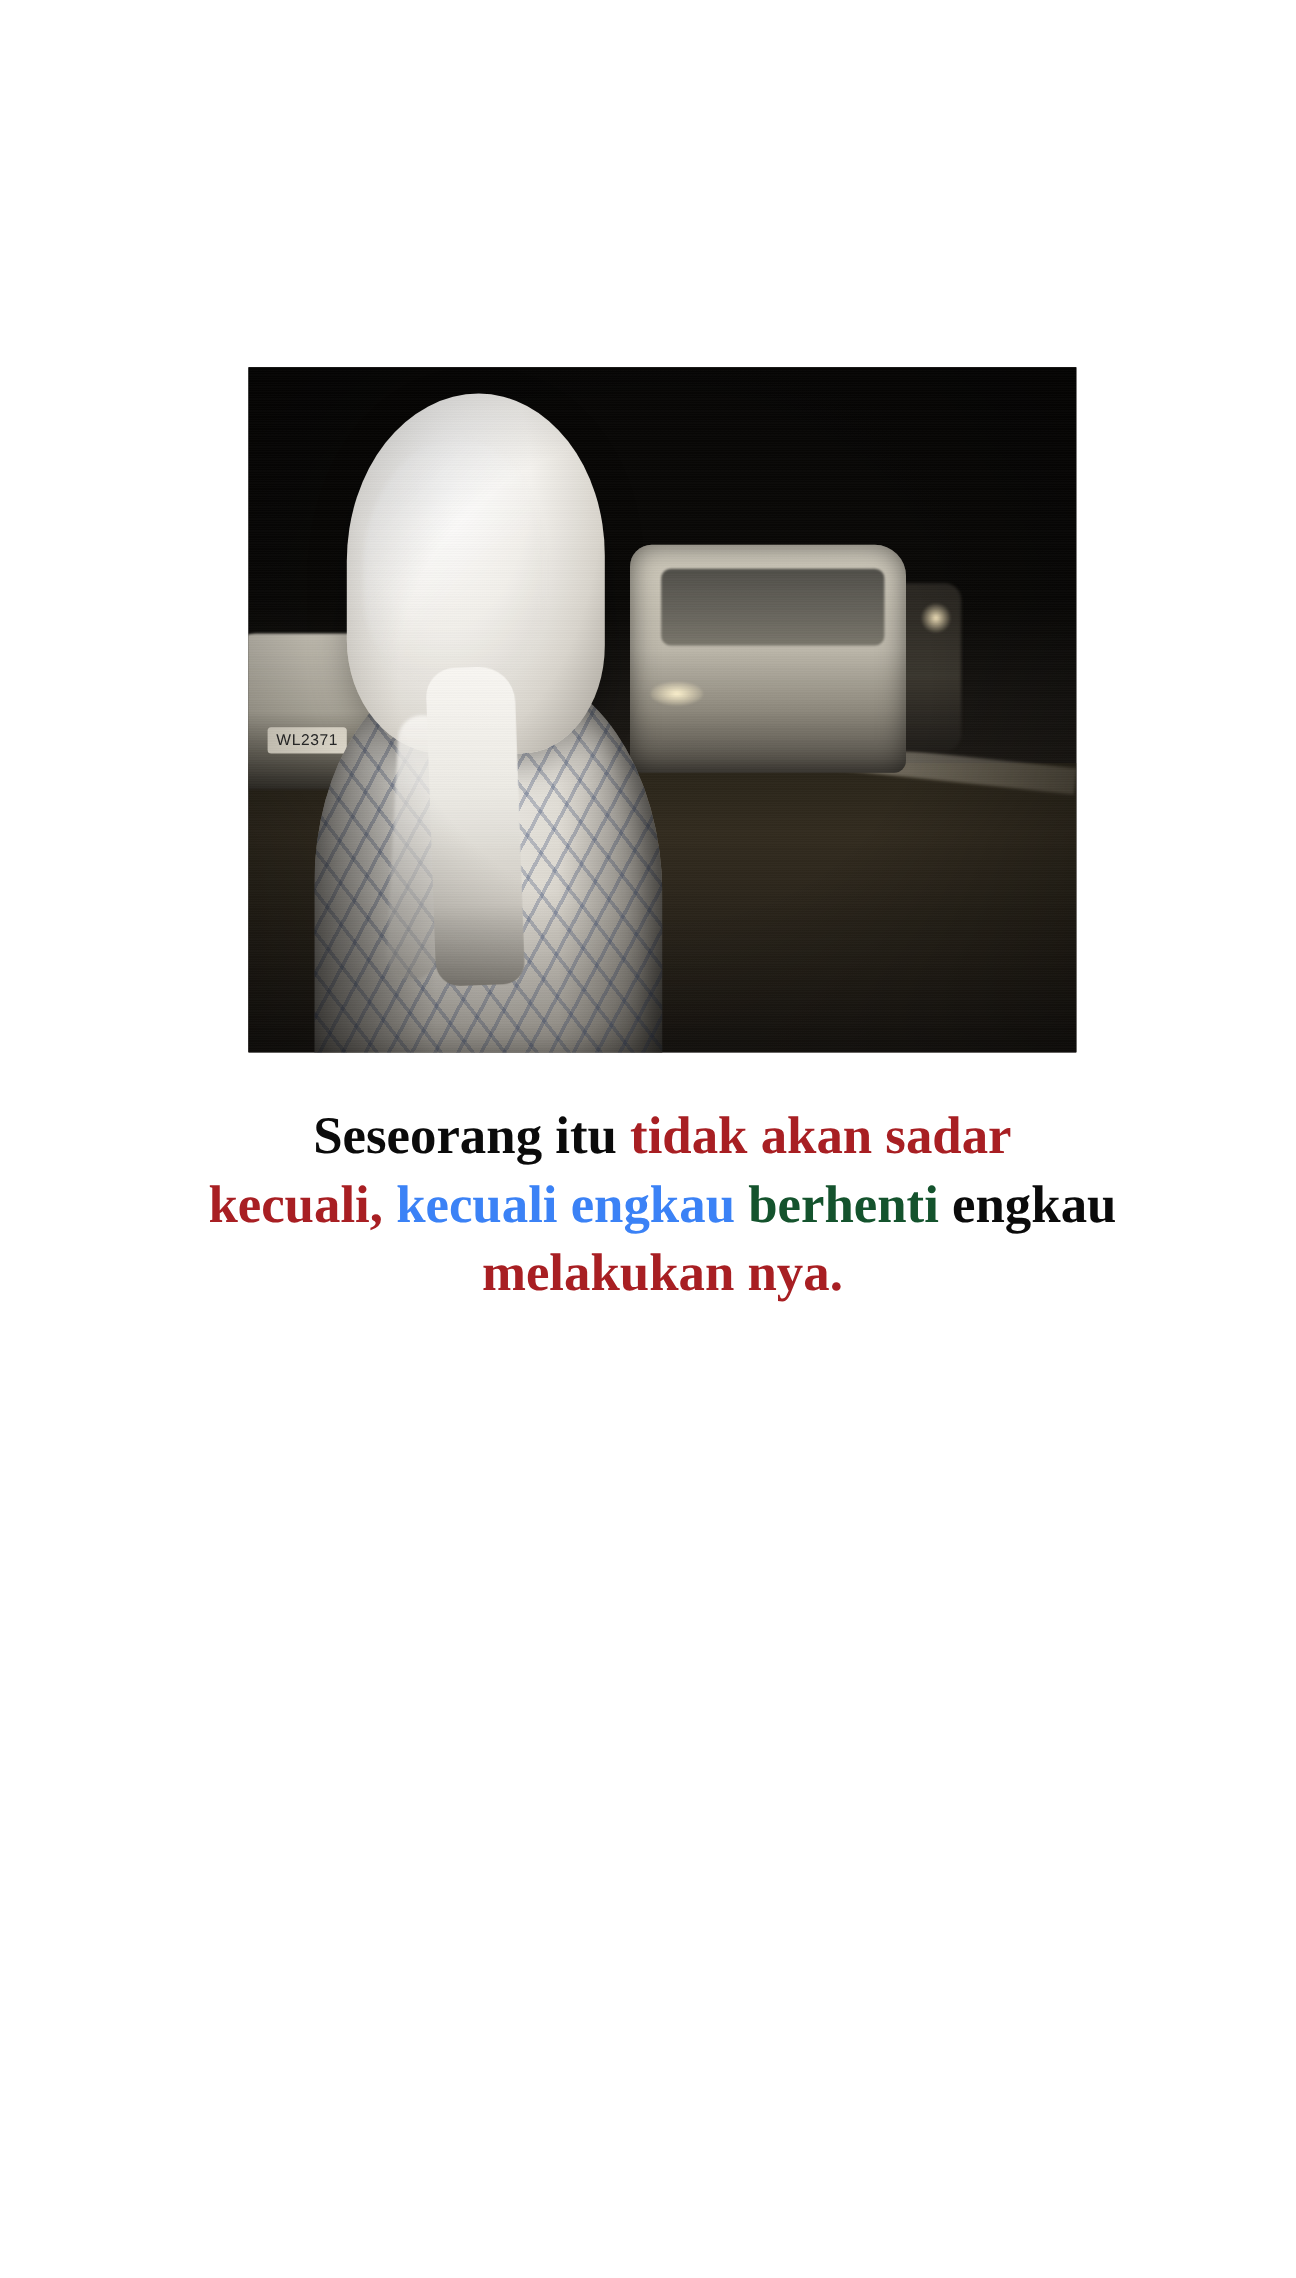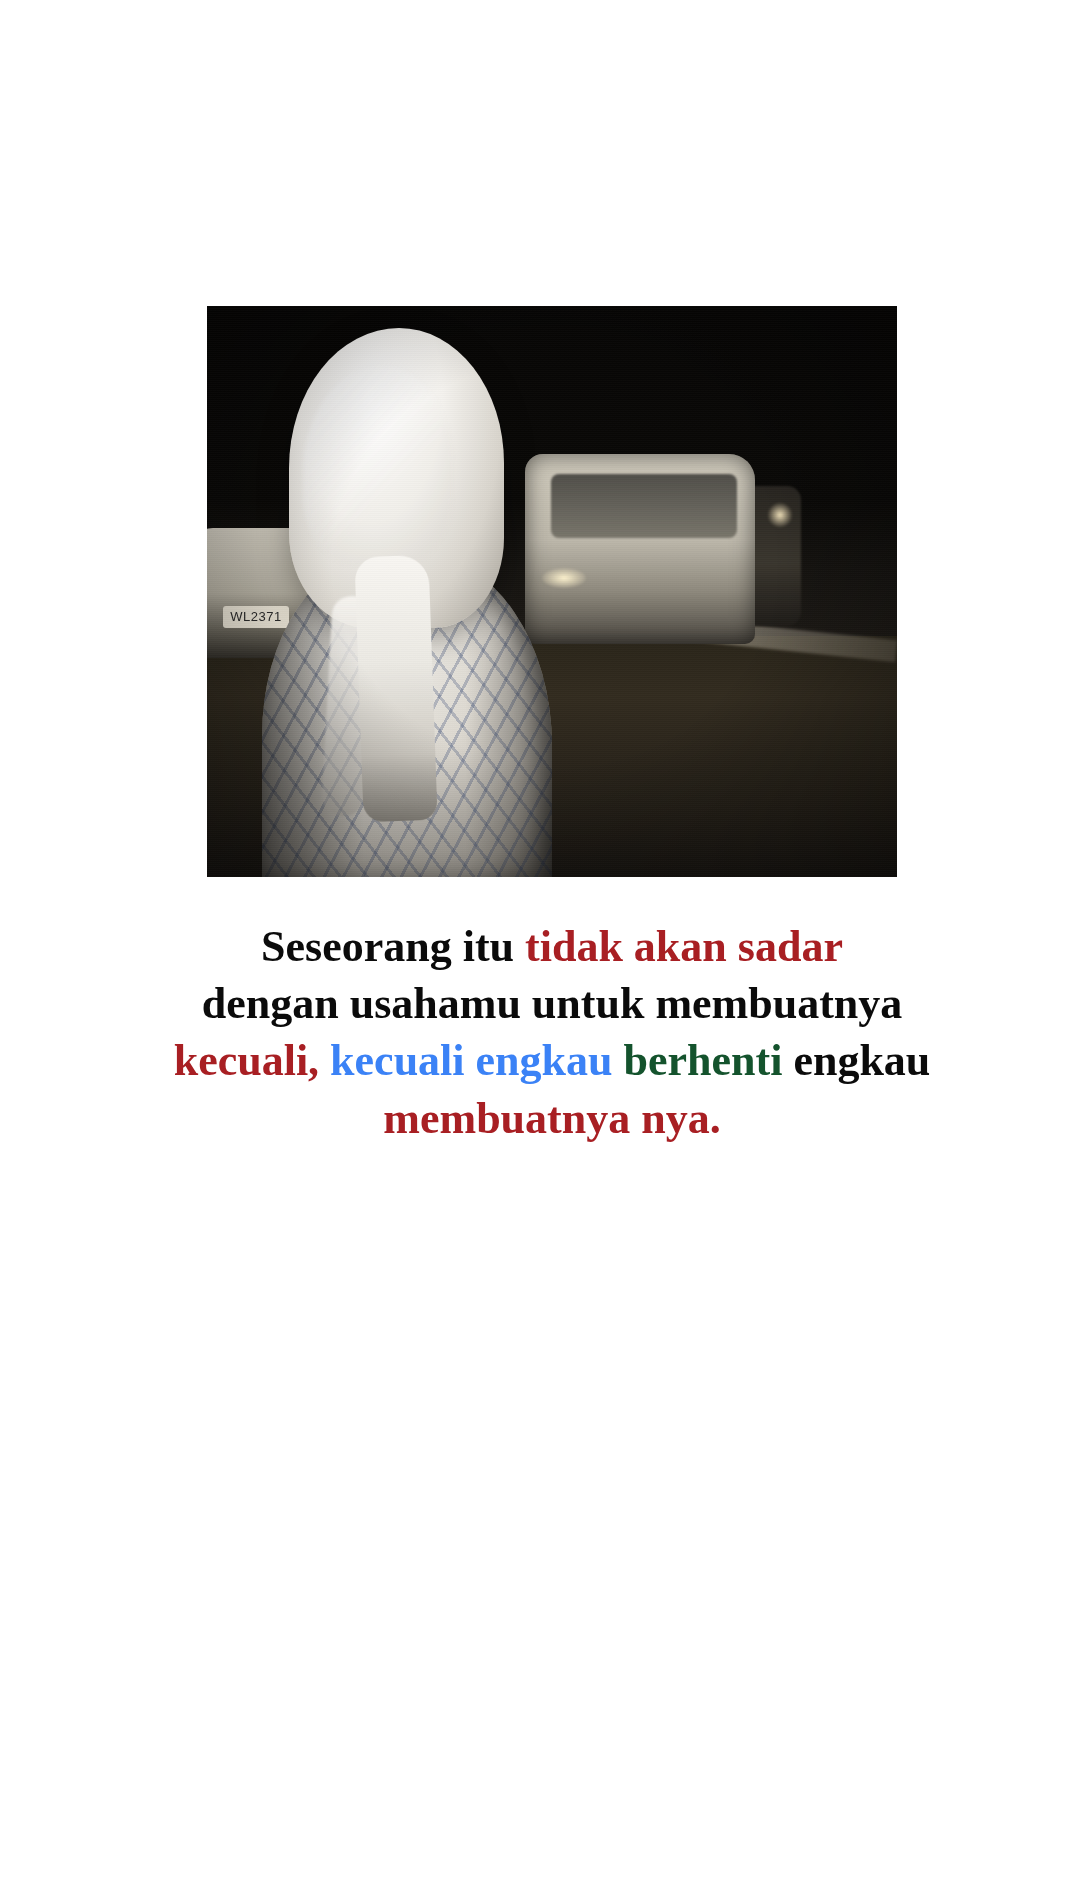--- a/index.html
+++ b/index.html
@@ -313,19 +313,18 @@
       <div class="hijab-tail2"></div>
       <div class="hijab-tail"></div>
 
       <div class="vignette"></div>
       <div class="grain"></div>
     </div>
   </div>
 
   <div class="caption" id="caption">
       <span class="ln"><span class="w" style="color: rgb(11, 11, 11);">Seseorang itu </span><span class="w red" style="color: rgb(168, 31, 35);">tidak akan sadar</span></span>
-      <span class="ln"><span class="w" style="color: rgb(11, 11, 11);">dengan usahamu untuk membuatnya</span></span>
       <span class="ln"><span class="w red" style="color: rgb(168, 31, 35);">kecuali,</span><span class="w" style="color: #3b82f6;"> kecuali engkau </span><span class="w red" style="color: #14532d;">berhenti</span><span class="w" style="color: rgb(11, 11, 11);"> engkau</span></span>
-      <span class="ln"><span class="w red" style="color: rgb(168, 31, 35);">membuatnya nya.</span></span>
+      <span class="ln"><span class="w red" style="color: rgb(168, 31, 35);">melakukan nya.</span></span>
     </div>
 
 
 </div>
 
 </body></html>

